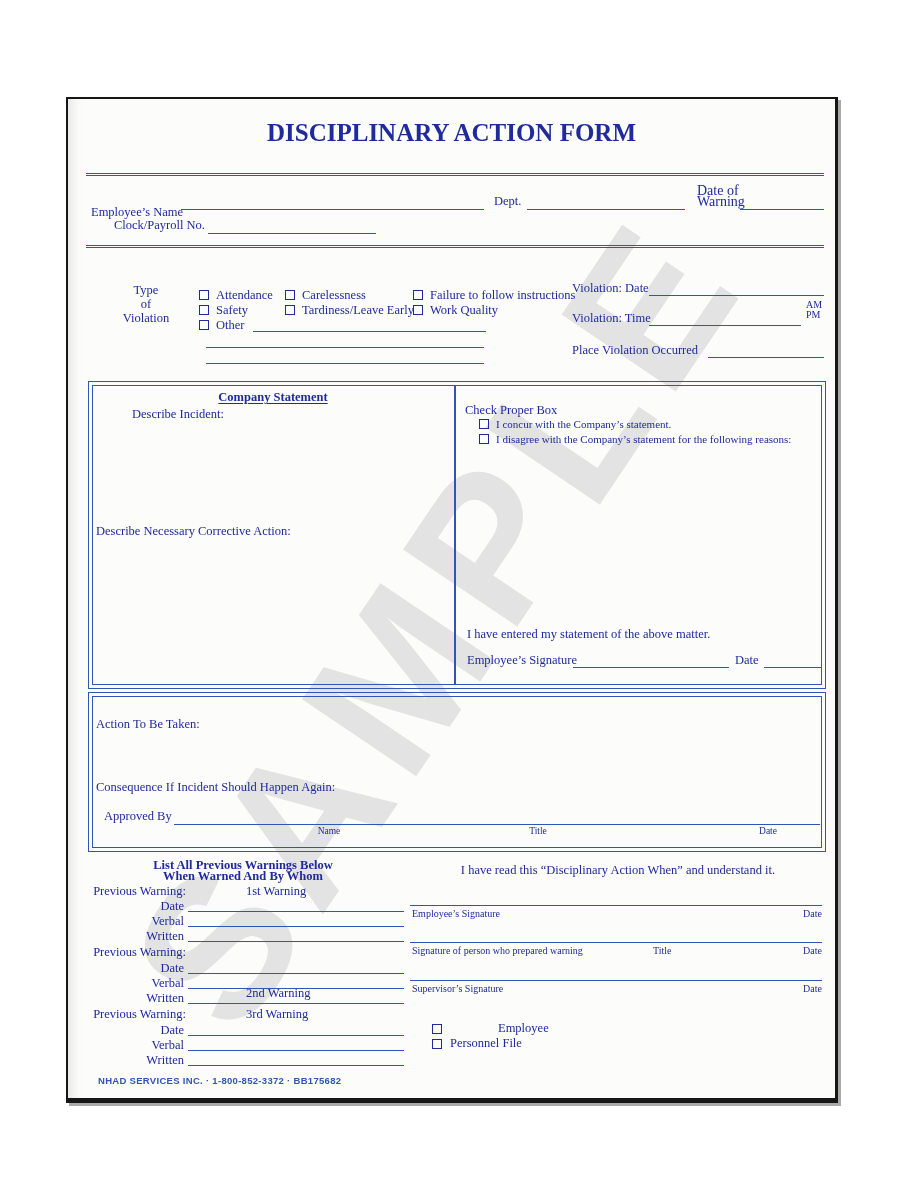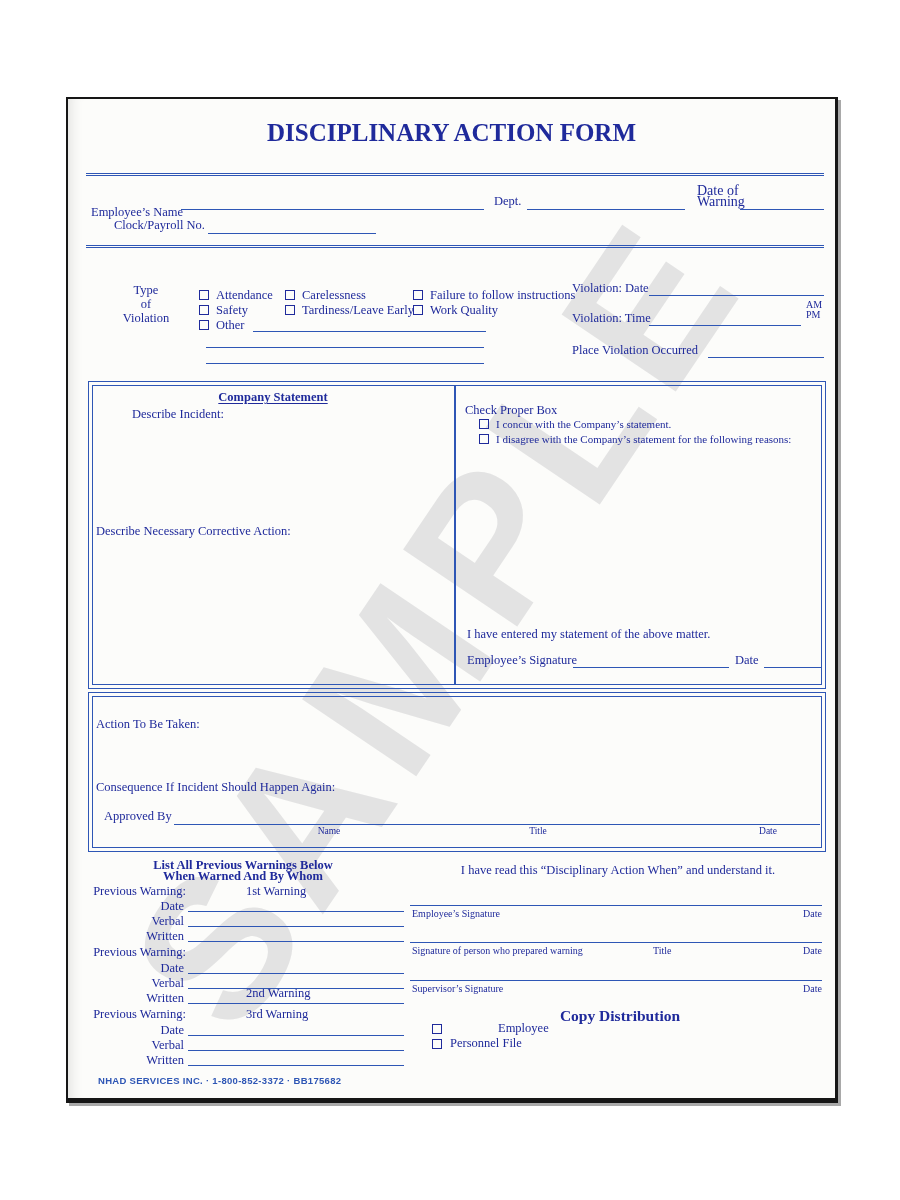--- a/index.html
+++ b/index.html
@@ -172,21 +172,20 @@
 
     <div class="wline" style="left:342px;top:843px;width:412px;"></div>
     <div class="lbl s10" style="left:344px;top:846px;">Signature of person who prepared warning</div>
     <div class="lbl s10" style="left:585px;top:846px;">Title</div>
     <div class="lbl s10 rt" style="left:720px;top:846px;width:34px;">Date</div>
 
     <div class="wline" style="left:342px;top:881px;width:412px;"></div>
     <div class="lbl s10" style="left:344px;top:884px;">Supervisor’s Signature</div>
     <div class="lbl s10 rt" style="left:720px;top:884px;width:34px;">Date</div>
 
-    <div class="copydist" style="left:397px;top:908px;width:310px;">Copy Distribution</div>
     <div class="cb" style="left:364px;top:925px;"></div>
     <div class="lbl" style="left:382px;top:923px;margin-left:48px;">Employee</div>
     <div class="cb" style="left:364px;top:940px;"></div>
     <div class="lbl" style="left:382px;top:938px;">Personnel File</div>
 
     <div class="footer" style="left:30px;top:976px;">NHAD SERVICES INC. · 1-800-852-3372 · BB175682</div>
 
   </div>
 </div>
 

